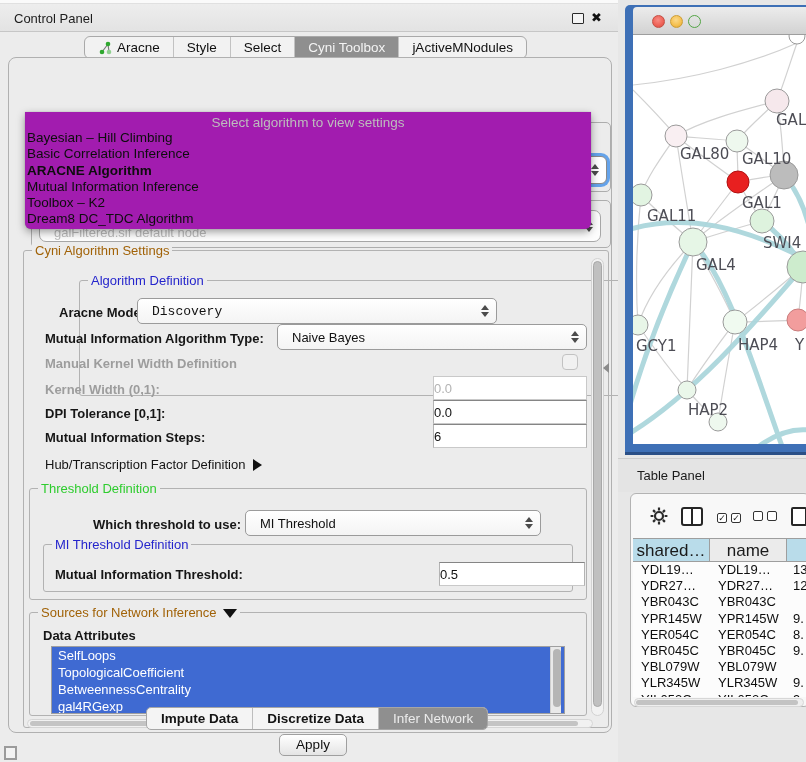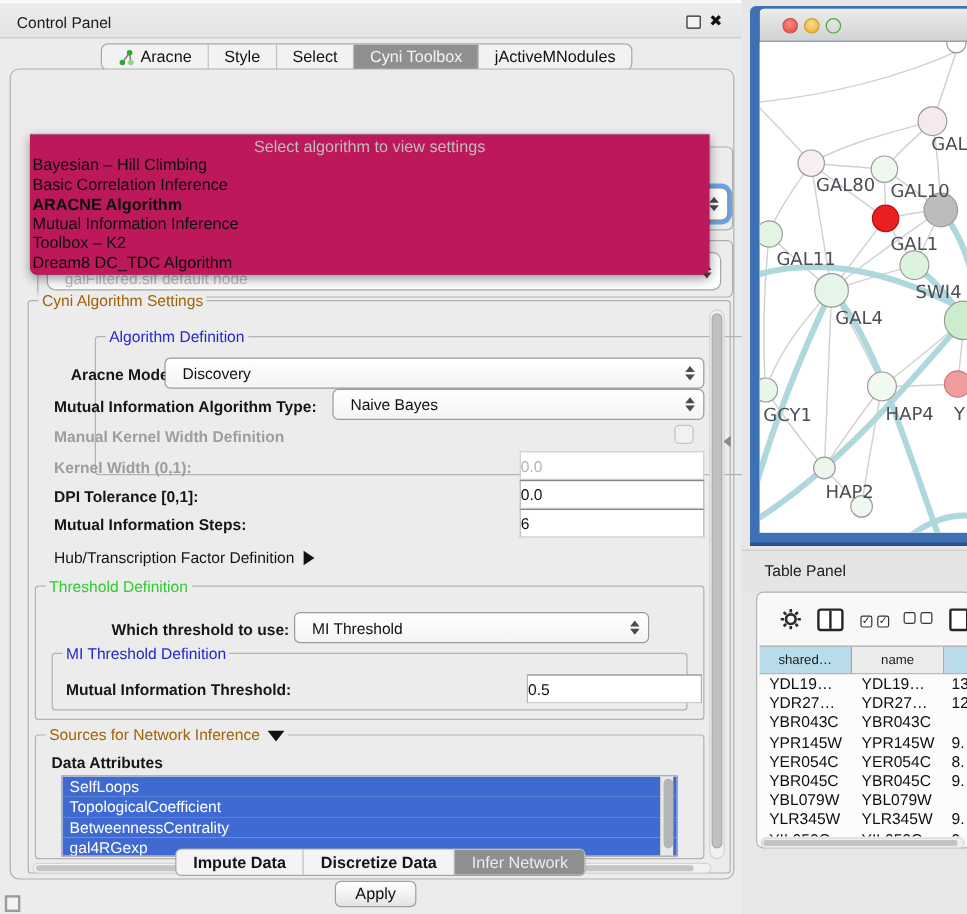--- a/index.html
+++ b/index.html
@@ -30,21 +30,21 @@
   #combo-net { position:absolute; left:30px; top:152px; width:562px; height:32px; background:#fdfdfd; border:1px solid #a7a7a7; border-radius:7px; }
   #combo-net .gtext { position:absolute; left:14px; top:14px; font-size:13px; color:#bcbcbc; }
 
   
   .arr { position:absolute; right:7px; top:50%; transform:translateY(-50%); display:flex; flex-direction:column; gap:2px; }
   .arr i { display:block; width:0; height:0; border-left:4px solid transparent; border-right:4px solid transparent; }
   .arr .up { border-bottom:5px solid #4b4b4b; }
   .arr .dn { border-top:5px solid #4b4b4b; }
 
   
-  #popup { left:16px; top:54px; width:566px; height:117px; background:#be185d; border-radius:0 0 6px 6px; box-shadow:0 3px 9px rgba(0,0,0,.38),0 0 1px rgba(0,0,0,.35); z-index:60; }
+  #popup { left:16px; top:54px; width:566px; height:117px; background:#a21caf; border-radius:0 0 6px 6px; box-shadow:0 3px 9px rgba(0,0,0,.38),0 0 1px rgba(0,0,0,.35); z-index:60; }
   #popup .ph { text-align:center; color:#bdbdbd; font-size:13.5px; padding-top:3px; height:18px; }
   #popup .item { font-size:13.5px; line-height:16.3px; color:#0d0d0d; padding-left:2px; white-space:nowrap; }
   #popup .item.bold { font-weight:bold; }
 
   
   .grp { position:absolute; border:1px solid #b2b2b2; border-radius:3px; }
   .grp > .ttl { position:absolute; top:-8px; left:8px; background:#ececec; padding:0 3px; font-size:13px; color:#a16207; white-space:nowrap; }
   .ttl.blue { color:#2525cc; }
   .ttl.green { color:#2ecc2e; }
 
@@ -100,21 +100,21 @@
   #table-card { left:630px; top:493px; width:180px; height:214px; background:#f8f8f8; border:1px solid #b3b3b3; border-radius:6px; }
   #tp-toolbar { position:absolute; left:0; top:7px; width:100%; height:30px; display:flex; align-items:center; }
   .split-icon { width:22px; height:19px; border:2px solid #262626; border-radius:3px; position:relative; background:#fff; }
   .split-icon::after { content:""; position:absolute; left:8px; top:0; width:2px; height:15px; background:#262626; }
   .cb { width:10px; height:10px; border:1.5px solid #333; border-radius:2px; display:inline-flex; align-items:center; justify-content:center; font-size:9px; color:#222; background:#fff; }
   .cb + .cb { margin-left:4px; }
   .doc-icon { width:16px; height:19px; border:2px solid #262626; border-radius:2px; background:#fff; }
 
   #tbl { position:absolute; left:2px; top:44px; width:176px; }
   .thr { display:grid; grid-template-columns:77px 77px 40px; height:24px; border-top:1px solid #9e9e9e; border-bottom:1px solid #9e9e9e; }
-  .th { font-size:11px; color:#1a1a1a; text-align:center; line-height:23px; border-right:1px solid #9e9e9e; overflow:hidden; }
+  .th { font-size:17px; color:#1a1a1a; text-align:center; line-height:23px; border-right:1px solid #9e9e9e; overflow:hidden; }
   .th.blue { background:#b9dcea; }
   .th.gray { background:#ebebeb; }
   #rows { position:absolute; left:2px; top:68px; width:176px; height:135px; overflow:hidden; background:#fcfcfc; }
   .tr { display:grid; grid-template-columns:77px 77px 40px; height:16.2px; }
   .td { font-size:13px; color:#0e0e0e; padding-left:8px; line-height:16px; white-space:nowrap; overflow:hidden; }
   .td.num { padding-left:6px; }
   #tp-hscroll { position:absolute; left:3px; top:204px; width:170px; height:9px; background:#efefef; border:1px solid #d7d7d7; border-radius:5px; }
   #tp-hscroll .thumb { position:absolute; left:1px; top:1px; width:162px; height:5px; background:#c3c3c3; border-radius:3px; }
 </style>
 </head>
@@ -183,21 +183,21 @@
     </div>
 
     <div class="grp" style="left:14px;top:192px;width:586px;height:478px;">
       <span class="ttl">Cyni Algorithm Settings</span>
     </div>
 
     <div class="grp" style="left:36px;top:222px;width:558px;height:116px;margin-left:34px;">
       <span class="ttl blue">Algorithm Definition</span>
     </div>
     <span class="lbl" style="left:50px;top:247px;">Aracne Mode:</span>
-    <div class="combo" style="left:128px;top:240px;width:450px;">
+    <div class="combo" style="left:128px;top:240px;width:360px;font-family:Liberation Mono, monospace;">
       <span class="val">Discovery</span>
       <span class="arr">
           <i class="up"></i>
           <i class="dn"></i>
         </span>
     </div>
     <span class="lbl" style="left:36px;top:273px;">Mutual Information Algorithm Type:</span>
     <div class="combo" style="left:268px;top:266px;width:310px;">
       <span class="val">Naive Bayes</span>
       <span class="arr">

